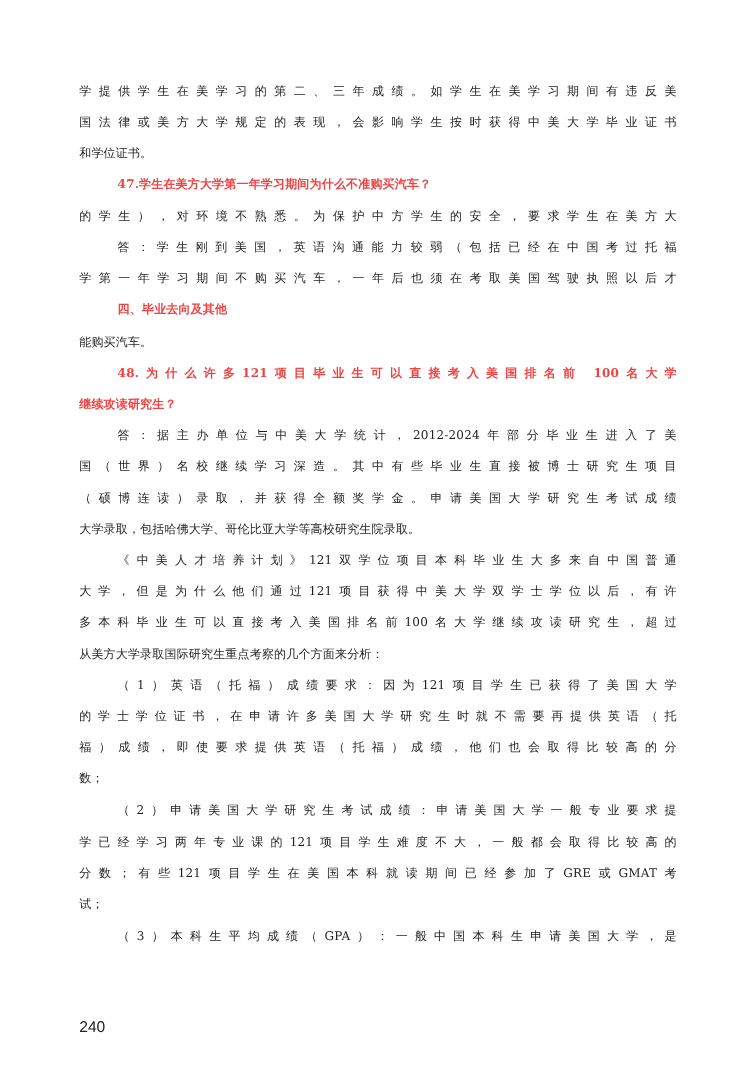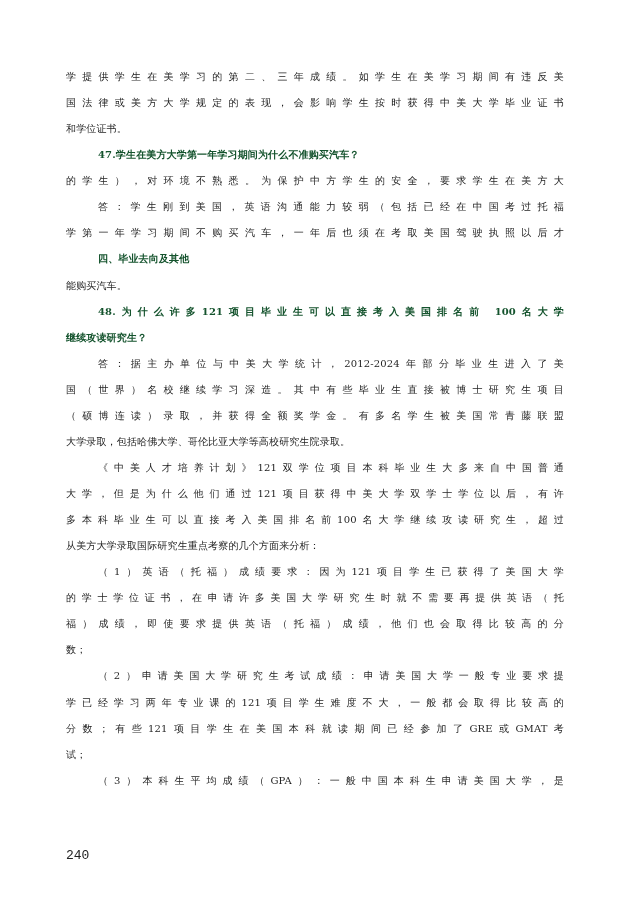--- a/index.html
+++ b/index.html
@@ -3,42 +3,42 @@
 <meta charset="utf-8">
 <style>
   html, body { margin: 0; padding: 0; background: #ffffff; }
   body { width: 628px; height: 909px; position: relative; overflow: hidden;
          font-family: "DejaVu Serif", "Liberation Serif", serif; color: #1f1f1f; }
   .page { position: absolute; left: 66px; top: 64px; width: 498px; }
   .line { height: 26.07px; line-height: 26.07px; font-size: 10px; white-space: nowrap;
           letter-spacing: 0.15px; overflow: visible; }
   .line.justify { text-align: justify; text-align-last: justify; }
   .indent { padding-left: 32px; }
-  .bold { font-weight: bold; color: #14532d; }
+  .bold { font-weight: bold; color: #ef4444; }
   .pagenum { position: absolute; left: 66px; top: 848px; font-size: 13px;
-             font-family: Liberation Mono, monospace; color: #222; }
+             font-family: Liberation Sans, sans-serif; color: #222; }
 </style>
 </head>
 <body>
 
 <div class="page" id="page">
     <div class="line justify">学提供学生在美学习的第二、三年成绩。如学生在美学习期间有违反美</div>
     <div class="line justify">国法律或美方大学规定的表现，会影响学生按时获得中美大学毕业证书</div>
     <div class="line">和学位证书。</div>
     <div class="line bold indent">47.学生在美方大学第一年学习期间为什么不准购买汽车？</div>
     <div class="line justify">的学生），对环境不熟悉。为保护中方学生的安全，要求学生在美方大</div>
     <div class="line indent justify">答：学生刚到美国，英语沟通能力较弱（包括已经在中国考过托福</div>
     <div class="line justify">学第一年学习期间不购买汽车，一年后也须在考取美国驾驶执照以后才</div>
     <div class="line bold indent">四、毕业去向及其他</div>
     <div class="line">能购买汽车。</div>
     <div class="line bold indent justify">48.为什么许多121项目毕业生可以直接考入美国排名前  100名大学</div>
     <div class="line bold">继续攻读研究生？</div>
     <div class="line indent justify">答：据主办单位与中美大学统计，2012-2024年部分毕业生进入了美</div>
     <div class="line justify">国（世界）名校继续学习深造。其中有些毕业生直接被博士研究生项目</div>
-    <div class="line justify">（硕博连读）录取，并获得全额奖学金。有多名学生被美国常青藤联盟</div>
+    <div class="line justify">（硕博连读）录取，并获得全额奖学金。申请美国大学研究生考试成绩</div>
     <div class="line">大学录取，包括哈佛大学、哥伦比亚大学等高校研究生院录取。</div>
     <div class="line indent justify">《中美人才培养计划》121双学位项目本科毕业生大多来自中国普通</div>
     <div class="line justify">大学，但是为什么他们通过121项目获得中美大学双学士学位以后，有许</div>
     <div class="line justify">多本科毕业生可以直接考入美国排名前100名大学继续攻读研究生，超过</div>
     <div class="line">从美方大学录取国际研究生重点考察的几个方面来分析：</div>
     <div class="line indent justify">（1）英语（托福）成绩要求：因为121项目学生已获得了美国大学</div>
     <div class="line justify">的学士学位证书，在申请许多美国大学研究生时就不需要再提供英语（托</div>
     <div class="line justify">福）成绩，即使要求提供英语（托福）成绩，他们也会取得比较高的分</div>
     <div class="line">数；</div>
     <div class="line indent justify">（2）申请美国大学研究生考试成绩：申请美国大学一般专业要求提</div>

